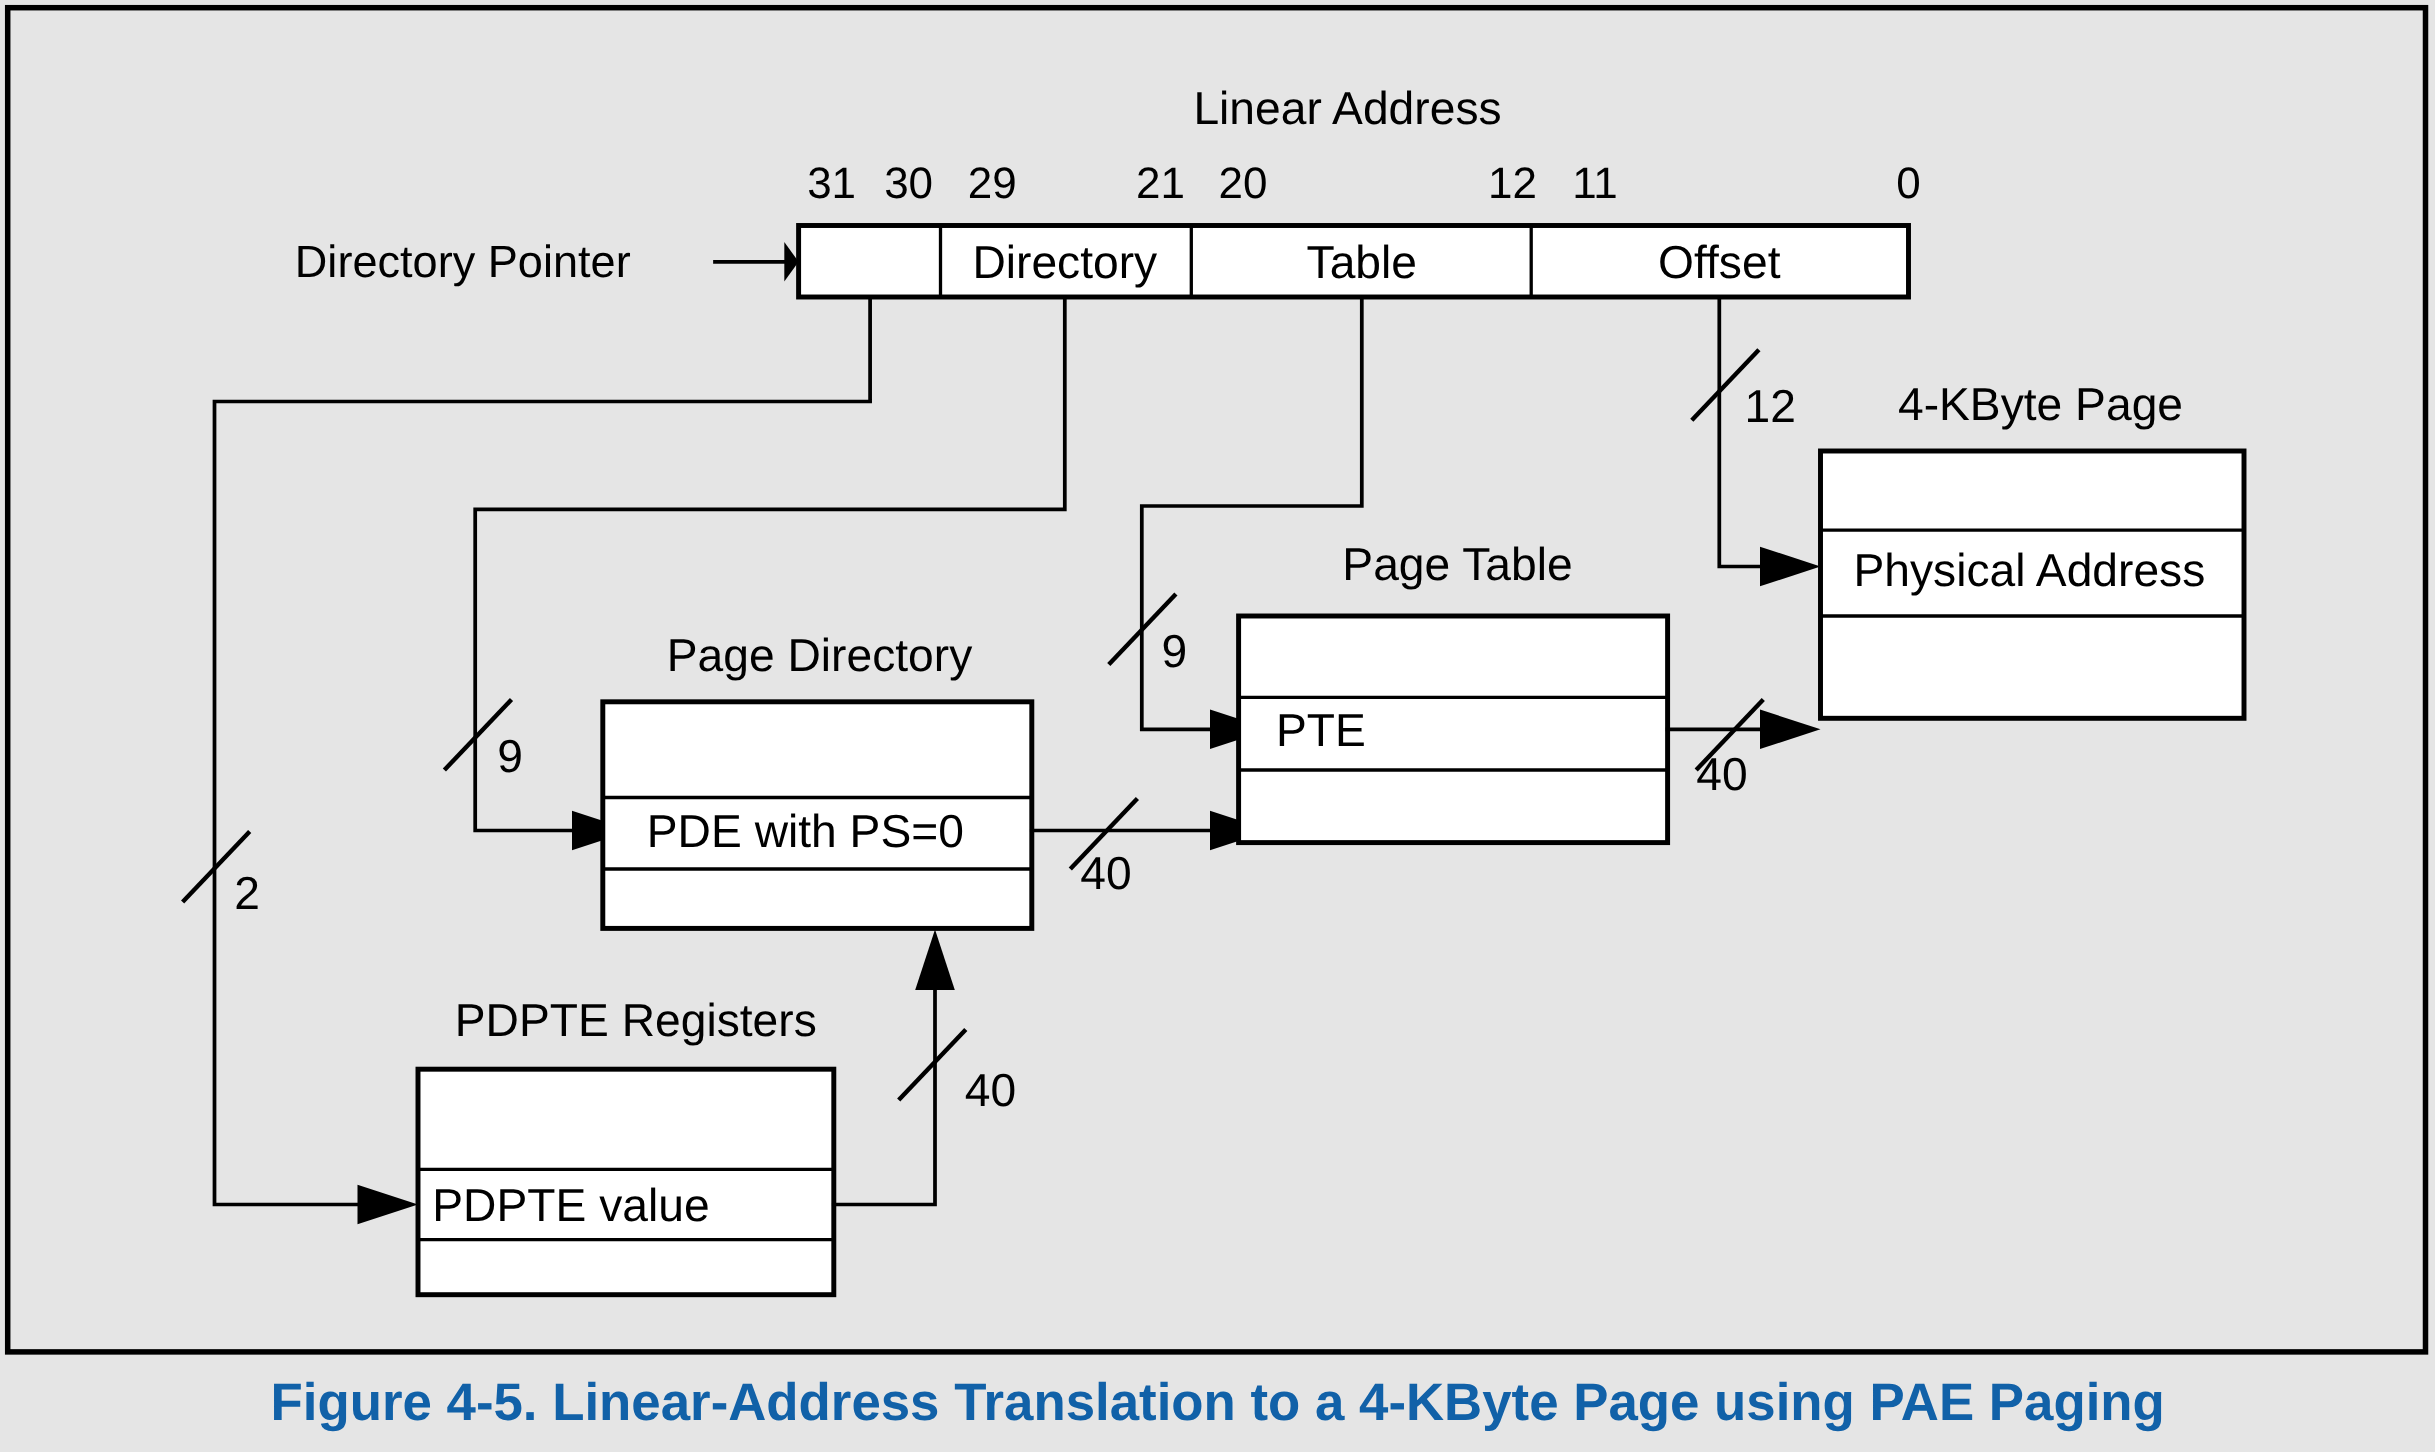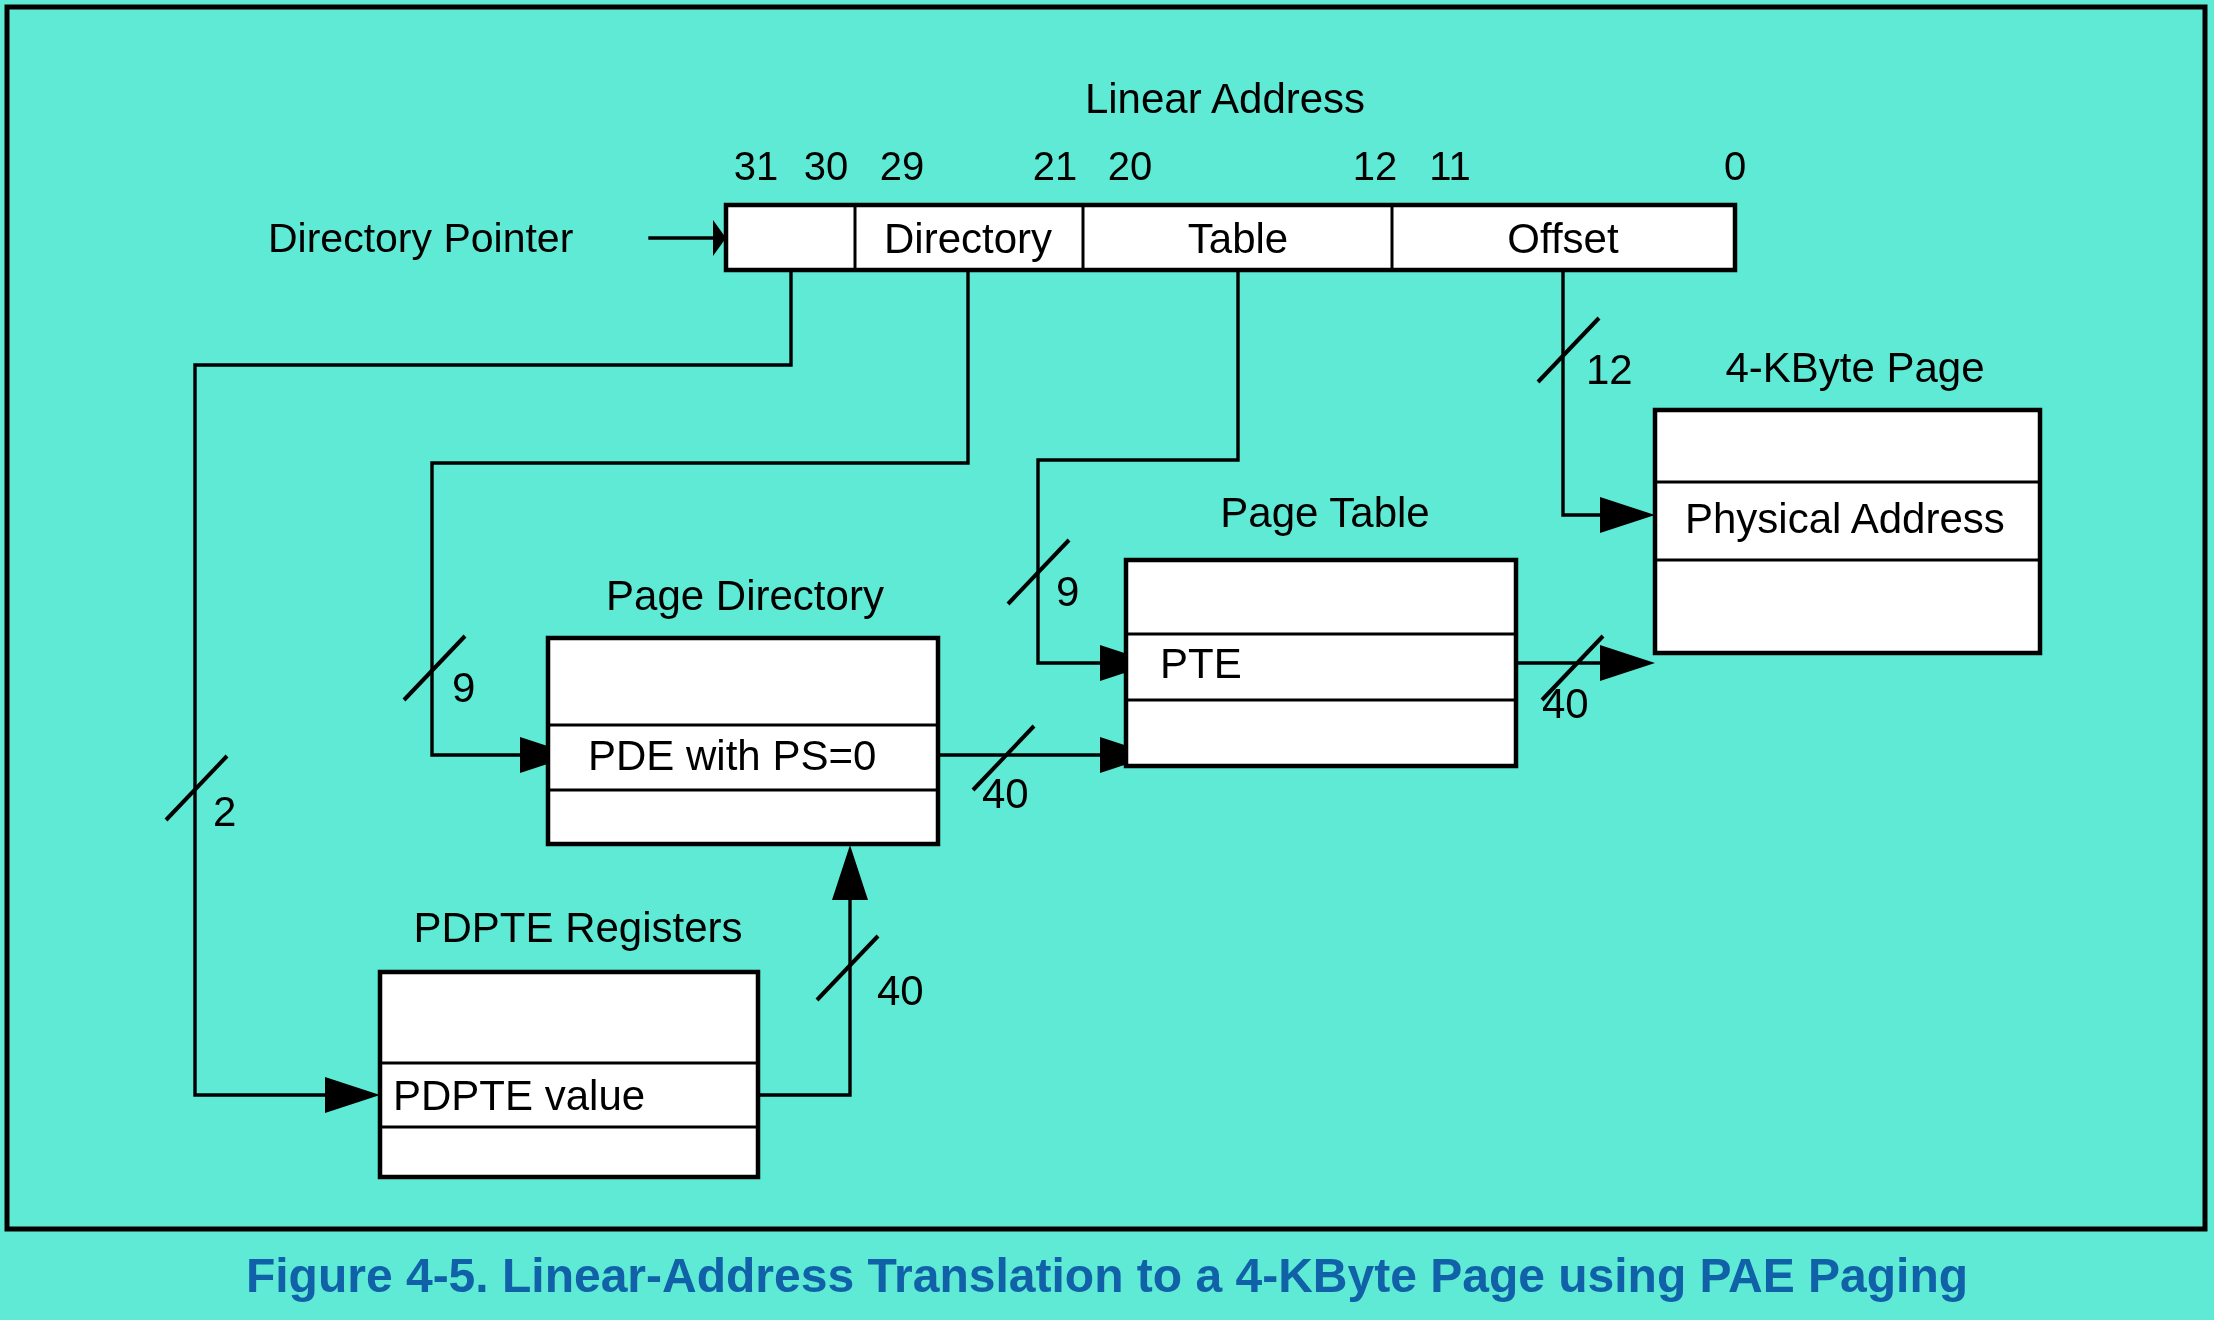--- a/index.html
+++ b/index.html
@@ -4,21 +4,21 @@
 <style>
   html, body {
     margin: 0;
     padding: 0;
     background: #ffffff;
   }
   #page {
     position: relative;
     width: 2214px;
     height: 1320px;
-    background: #5eead4;
+    background: #e5e5e5;
     font-family: "Liberation Sans", sans-serif;
     overflow: hidden;
   }
   #figure-svg {
     position: absolute;
     left: 0;
     top: 0;
     width: 2214px;
     height: 1320px;
   }

